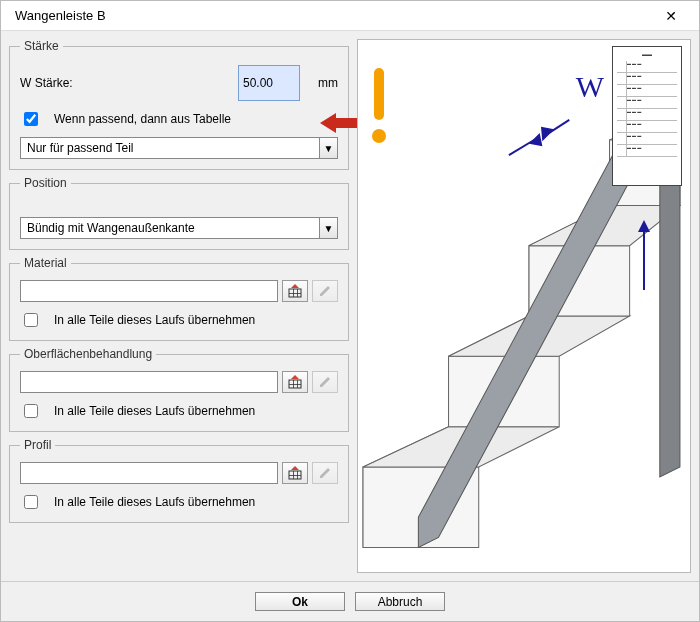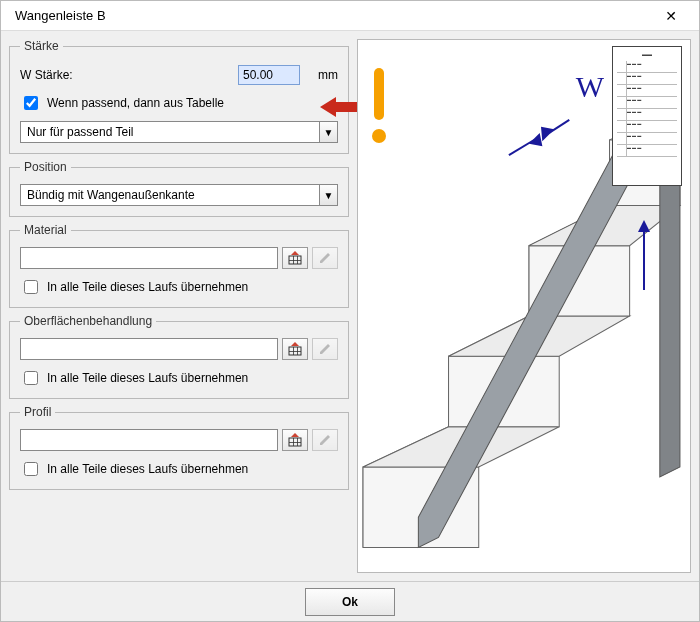--- a/index.html
+++ b/index.html
@@ -51,29 +51,29 @@
     border: 1px solid #b9b9b9;
     margin: 0;
     padding: 8px 10px 10px 10px;
     position: relative;
   }
   fieldset legend { font-size: 12px; padding: 0 4px; color: #333; }
   .row { display: flex; align-items: center; gap: 14px; margin-top: 4px; }
   .label { flex: 1; }
   input[type="text"].num {
     width: 62px;
-    height: 20px;
+    height: 36px;
     border: 1px solid #7a9fd6;
     background: #dbe8ff;
     text-align: left;
     padding: 0 4px;
     font-size: 12px;
   }
   .unit { margin-left: 4px; }
-  .cbrow { display: flex; align-items: center; gap: 6px; margin-top: 8px; }
+  .cbrow { display: flex; align-items: center; gap: 13px; margin-top: 8px; }
   .cbrow input[type="checkbox"] { width: 14px; height: 14px; }
   .select-like {
     position: relative;
     width: 100%;
     height: 22px;
     border: 1px solid #888;
     background: #fff;
     display: flex;
     align-items: center;
     padding: 0 20px 0 6px;
@@ -119,21 +119,21 @@
   .footer {
     height: 40px;
     display: flex;
     align-items: center;
     justify-content: center;
     gap: 10px;
     border-top: 1px solid #ccc;
   }
   .btn {
     min-width: 90px;
-    height: 28px;
+    height: 19px;
     border: 1px solid #888;
     background: linear-gradient(#fdfdfd,#e8e8e8);
     font-size: 12px;
     cursor: pointer;
     display: flex; align-items: center; justify-content: center;
   }
   .btn.primary { font-weight: 700; }
   
   .red-arrow {
     position: absolute;
@@ -206,21 +206,21 @@
           </svg>
         </div>
         <div class="select-like">
           <span>Nur für passend Teil</span>
           <span class="arrow">▼</span>
         </div>
       </fieldset>
 
       <fieldset>
         <legend>Position</legend>
-        <div class="select-like" style="margin-top:2px;">
+        <div class="select-like" style="margin-top:19px;">
           <span>Bündig mit Wangenaußenkante</span>
           <span class="arrow">▼</span>
         </div>
       </fieldset>
 
       <fieldset>
         <legend>Material</legend>
         <div class="mat-row">
           <div class="mat-input"></div>
           <div class="iconbtn">
@@ -370,14 +370,15 @@
 
       <svg class="up-arrow" width="20" height="70">
         <line x1="10" y1="70" x2="10" y2="8" stroke="#1a1a9a" stroke-width="2"></line>
         <polygon points="10,0 4,12 16,12" fill="#1a1a9a"></polygon>
       </svg>
     </div>
   </div>
 
   <div class="footer">
     <div class="btn primary">Ok</div>
+    <div class="btn">Abbruch</div>
   </div>
 </div>
 
 </body></html>

